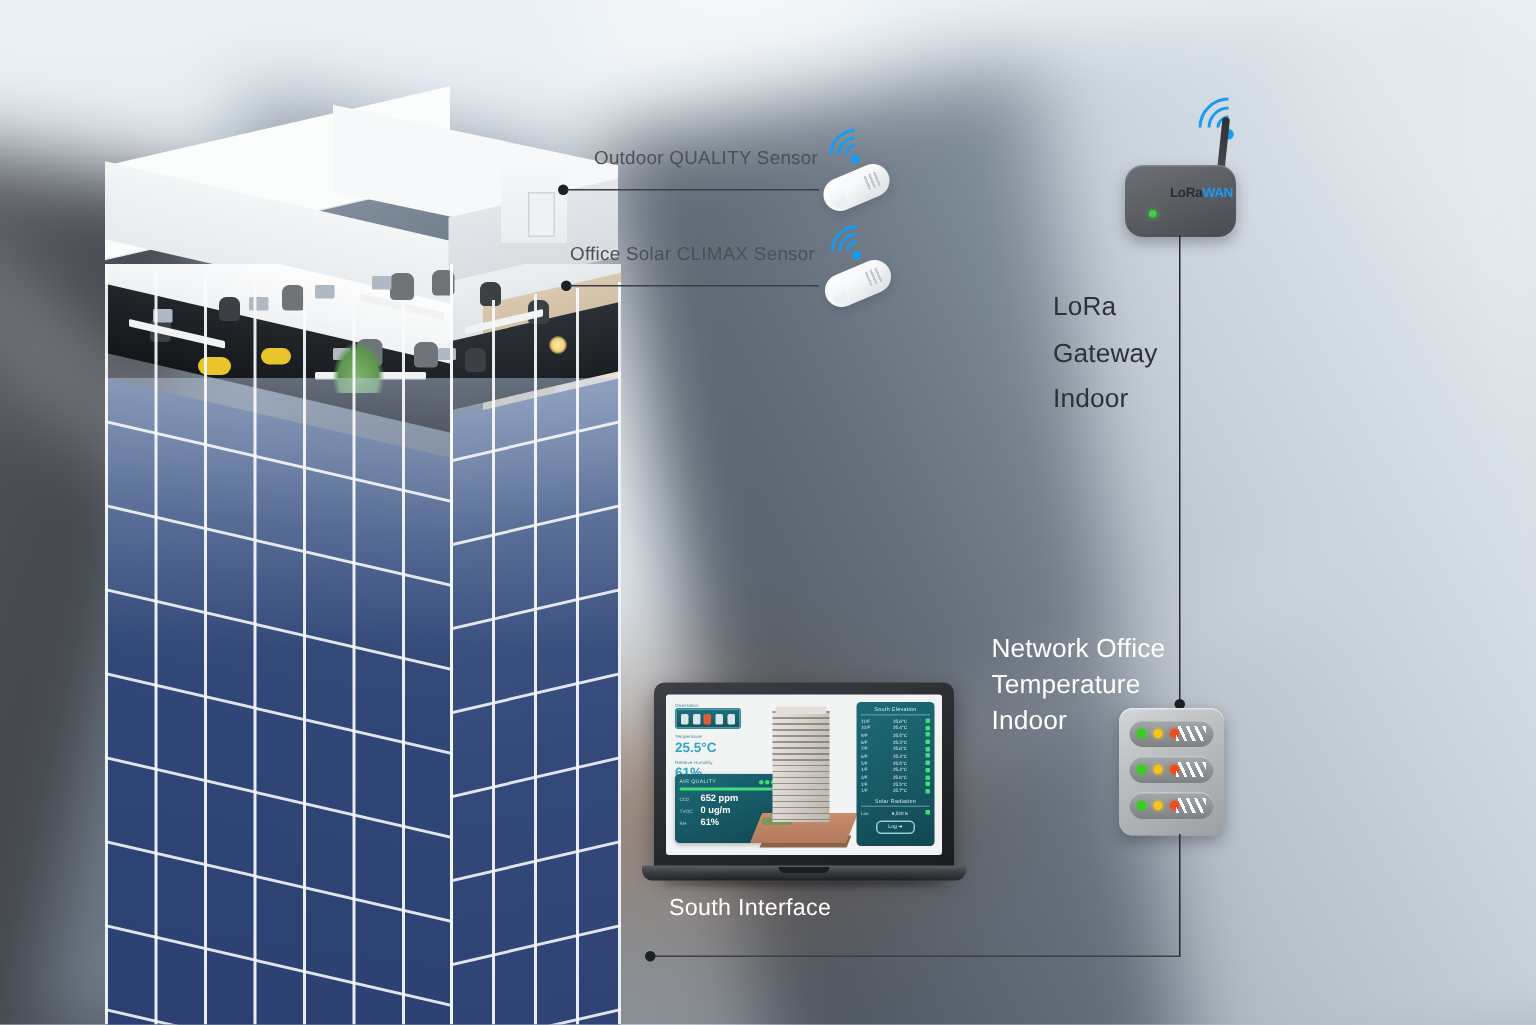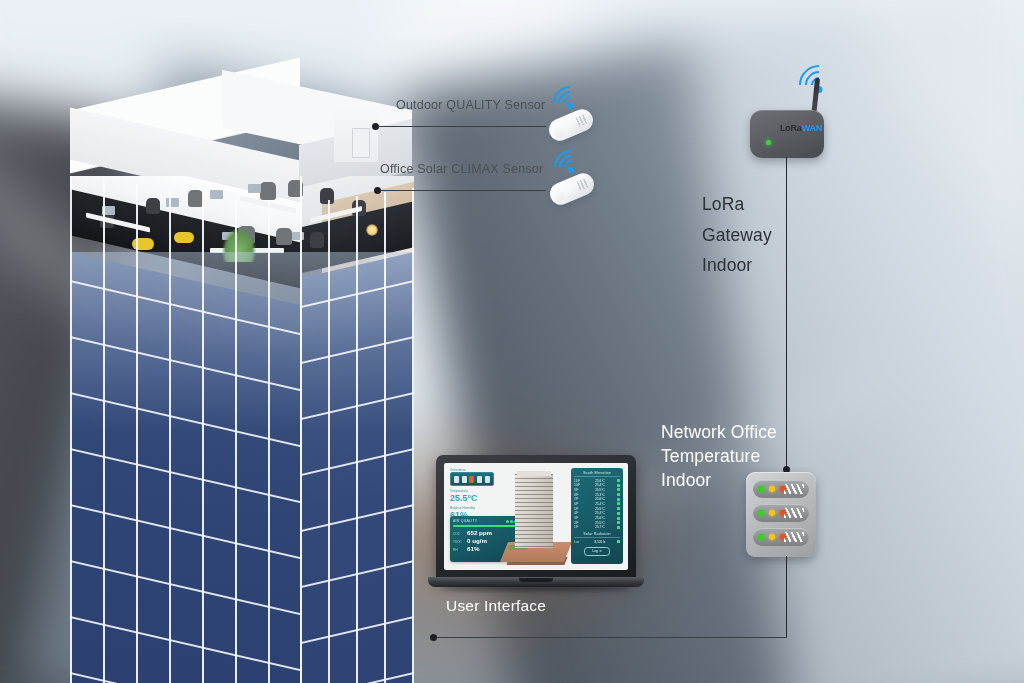--- a/index.html
+++ b/index.html
@@ -537,15 +537,15 @@
           <span>➜</span>
         </div>
       </div>
 
     </div>
     <div class="lt-base"></div>
     <div class="lt-notch"></div>
     <div class="lt-shadow"></div>
   </div>
 
-  <div class="cap" style="left:446px;top:597px;">User Interface</div>
+  <div class="cap" style="left:446px;top:597px;">South Interface</div>
 
 </div>
 
 </body></html>

